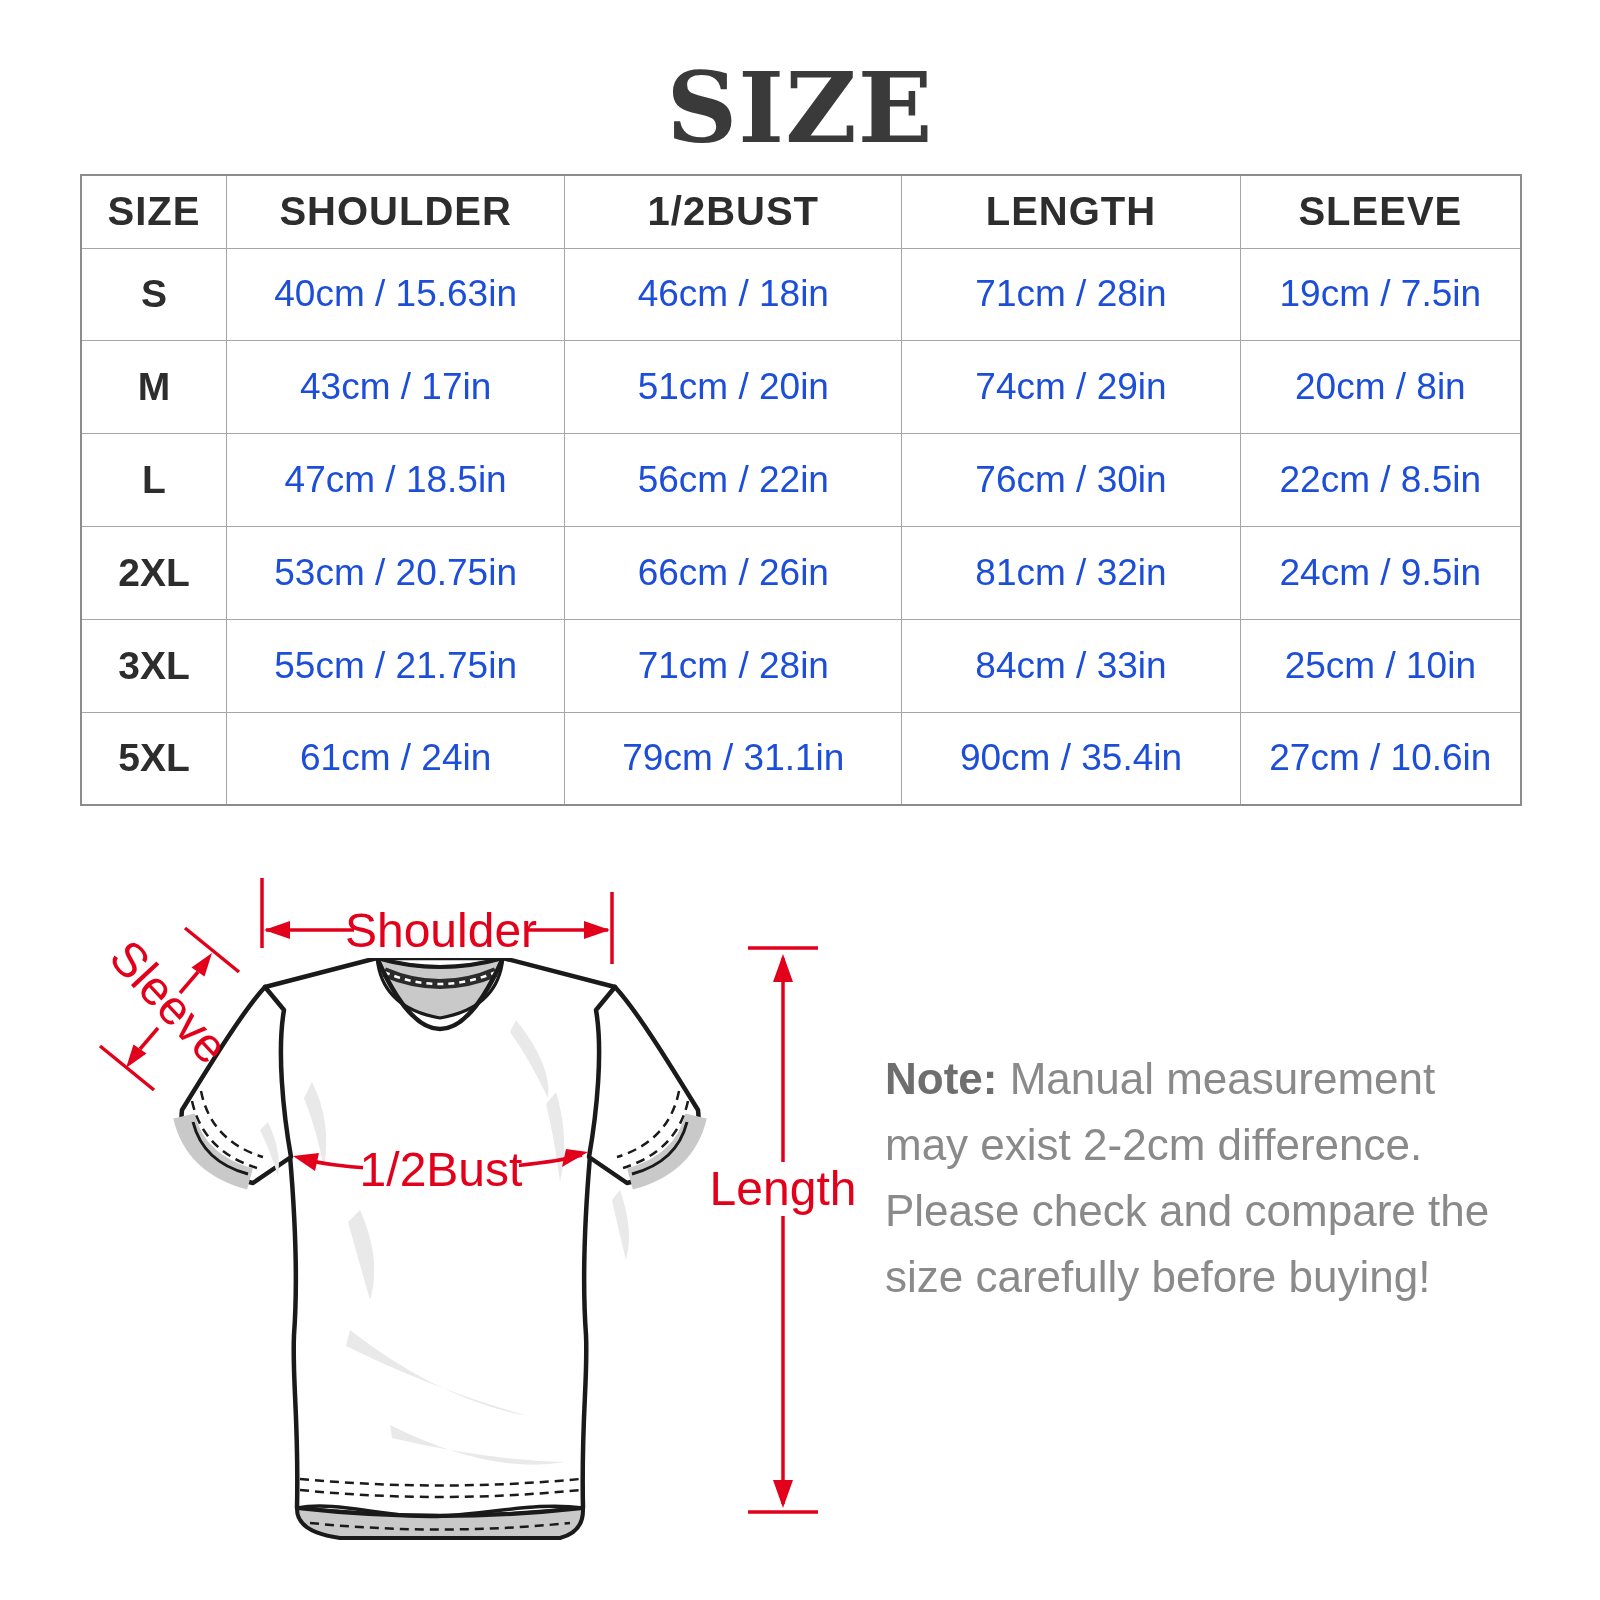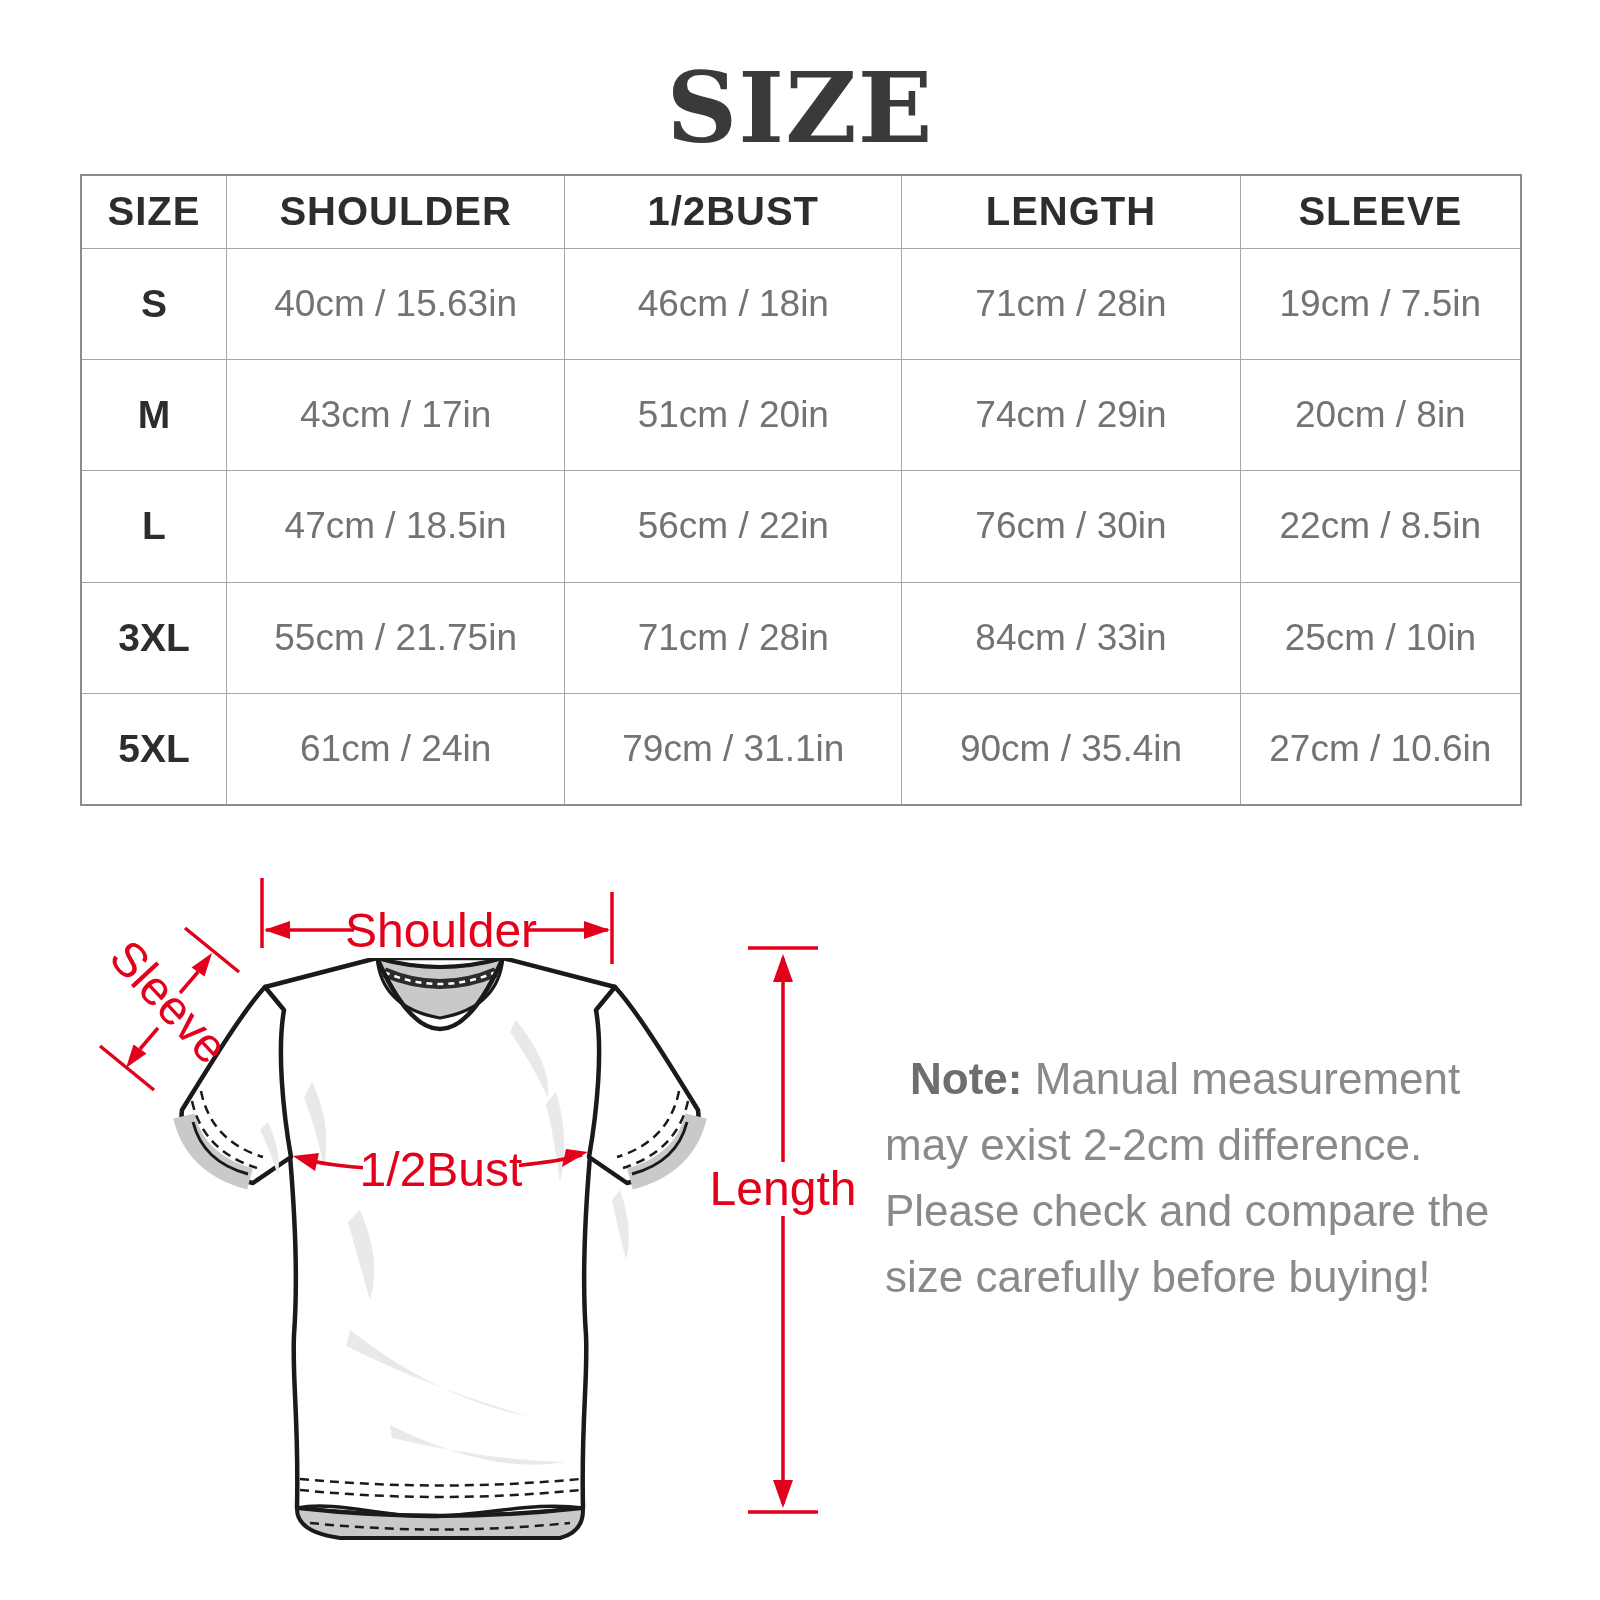--- a/index.html
+++ b/index.html
@@ -22,28 +22,28 @@
   }
   #size-table th,#size-table td{
     border:1px solid #a6a6a6;text-align:center;vertical-align:middle;
     padding:0;overflow:hidden;white-space:nowrap;
   }
   #size-table thead tr{height:73px;}
   #size-table tbody tr{height:69px;}
   #size-table th{
     font-size:40px;font-weight:700;color:#2d2d2d;letter-spacing:1px;
   }
-  #size-table td{font-size:37px;color:#737373;font-weight:400;}
+  #size-table td{font-size:37px;color:#1d4ed8;font-weight:400;}
   #size-table td.size-col{font-size:39px;font-weight:700;color:#2d2d2d;}
   
   #note-block{
     position:absolute;left:885px;top:1046px;width:630px;margin:0;
     font-size:44px;line-height:66px;color:#8a8a8a;
   }
-  #note-block .note-label{font-weight:700;color:#6e6e6e;margin-left:25px;}
+  #note-block .note-label{font-weight:700;color:#6e6e6e;}
   
   #diagram-svg{position:absolute;left:60px;top:860px;width:800px;height:740px;}
   .outline{fill:#ffffff;stroke:#1a1a1a;stroke-width:4.5;stroke-linejoin:round;}
   .lineblk{fill:none;stroke:#1a1a1a;stroke-width:3.5;}
   .stitch{fill:none;stroke:#1a1a1a;stroke-width:2.5;stroke-dasharray:9 6;}
   .grayfill{fill:#c9c9c9;}
   .wrinkle{fill:#e9e9e9;stroke:none;}
   .red-line{fill:none;stroke:#e2001a;stroke-width:3.5;}
   .red-fill{fill:#e2001a;stroke:none;}
   .red-text{fill:#e2001a;font-family:"Liberation Sans", sans-serif;font-size:48px;}
@@ -89,20 +89,27 @@
         <td>20cm / 8in</td>
       </tr>
       <tr>
         <td class="size-col">L</td>
         <td>47cm / 18.5in</td>
         <td>56cm / 22in</td>
         <td>76cm / 30in</td>
         <td>22cm / 8.5in</td>
       </tr>
       <tr>
+        <td class="size-col">2XL</td>
+        <td>53cm / 20.75in</td>
+        <td>66cm / 26in</td>
+        <td>81cm / 32in</td>
+        <td>24cm / 9.5in</td>
+      </tr>
+      <tr>
         <td class="size-col">3XL</td>
         <td>55cm / 21.75in</td>
         <td>71cm / 28in</td>
         <td>84cm / 33in</td>
         <td>25cm / 10in</td>
       </tr>
       <tr>
         <td class="size-col">5XL</td>
         <td>61cm / 24in</td>
         <td>79cm / 31.1in</td>

